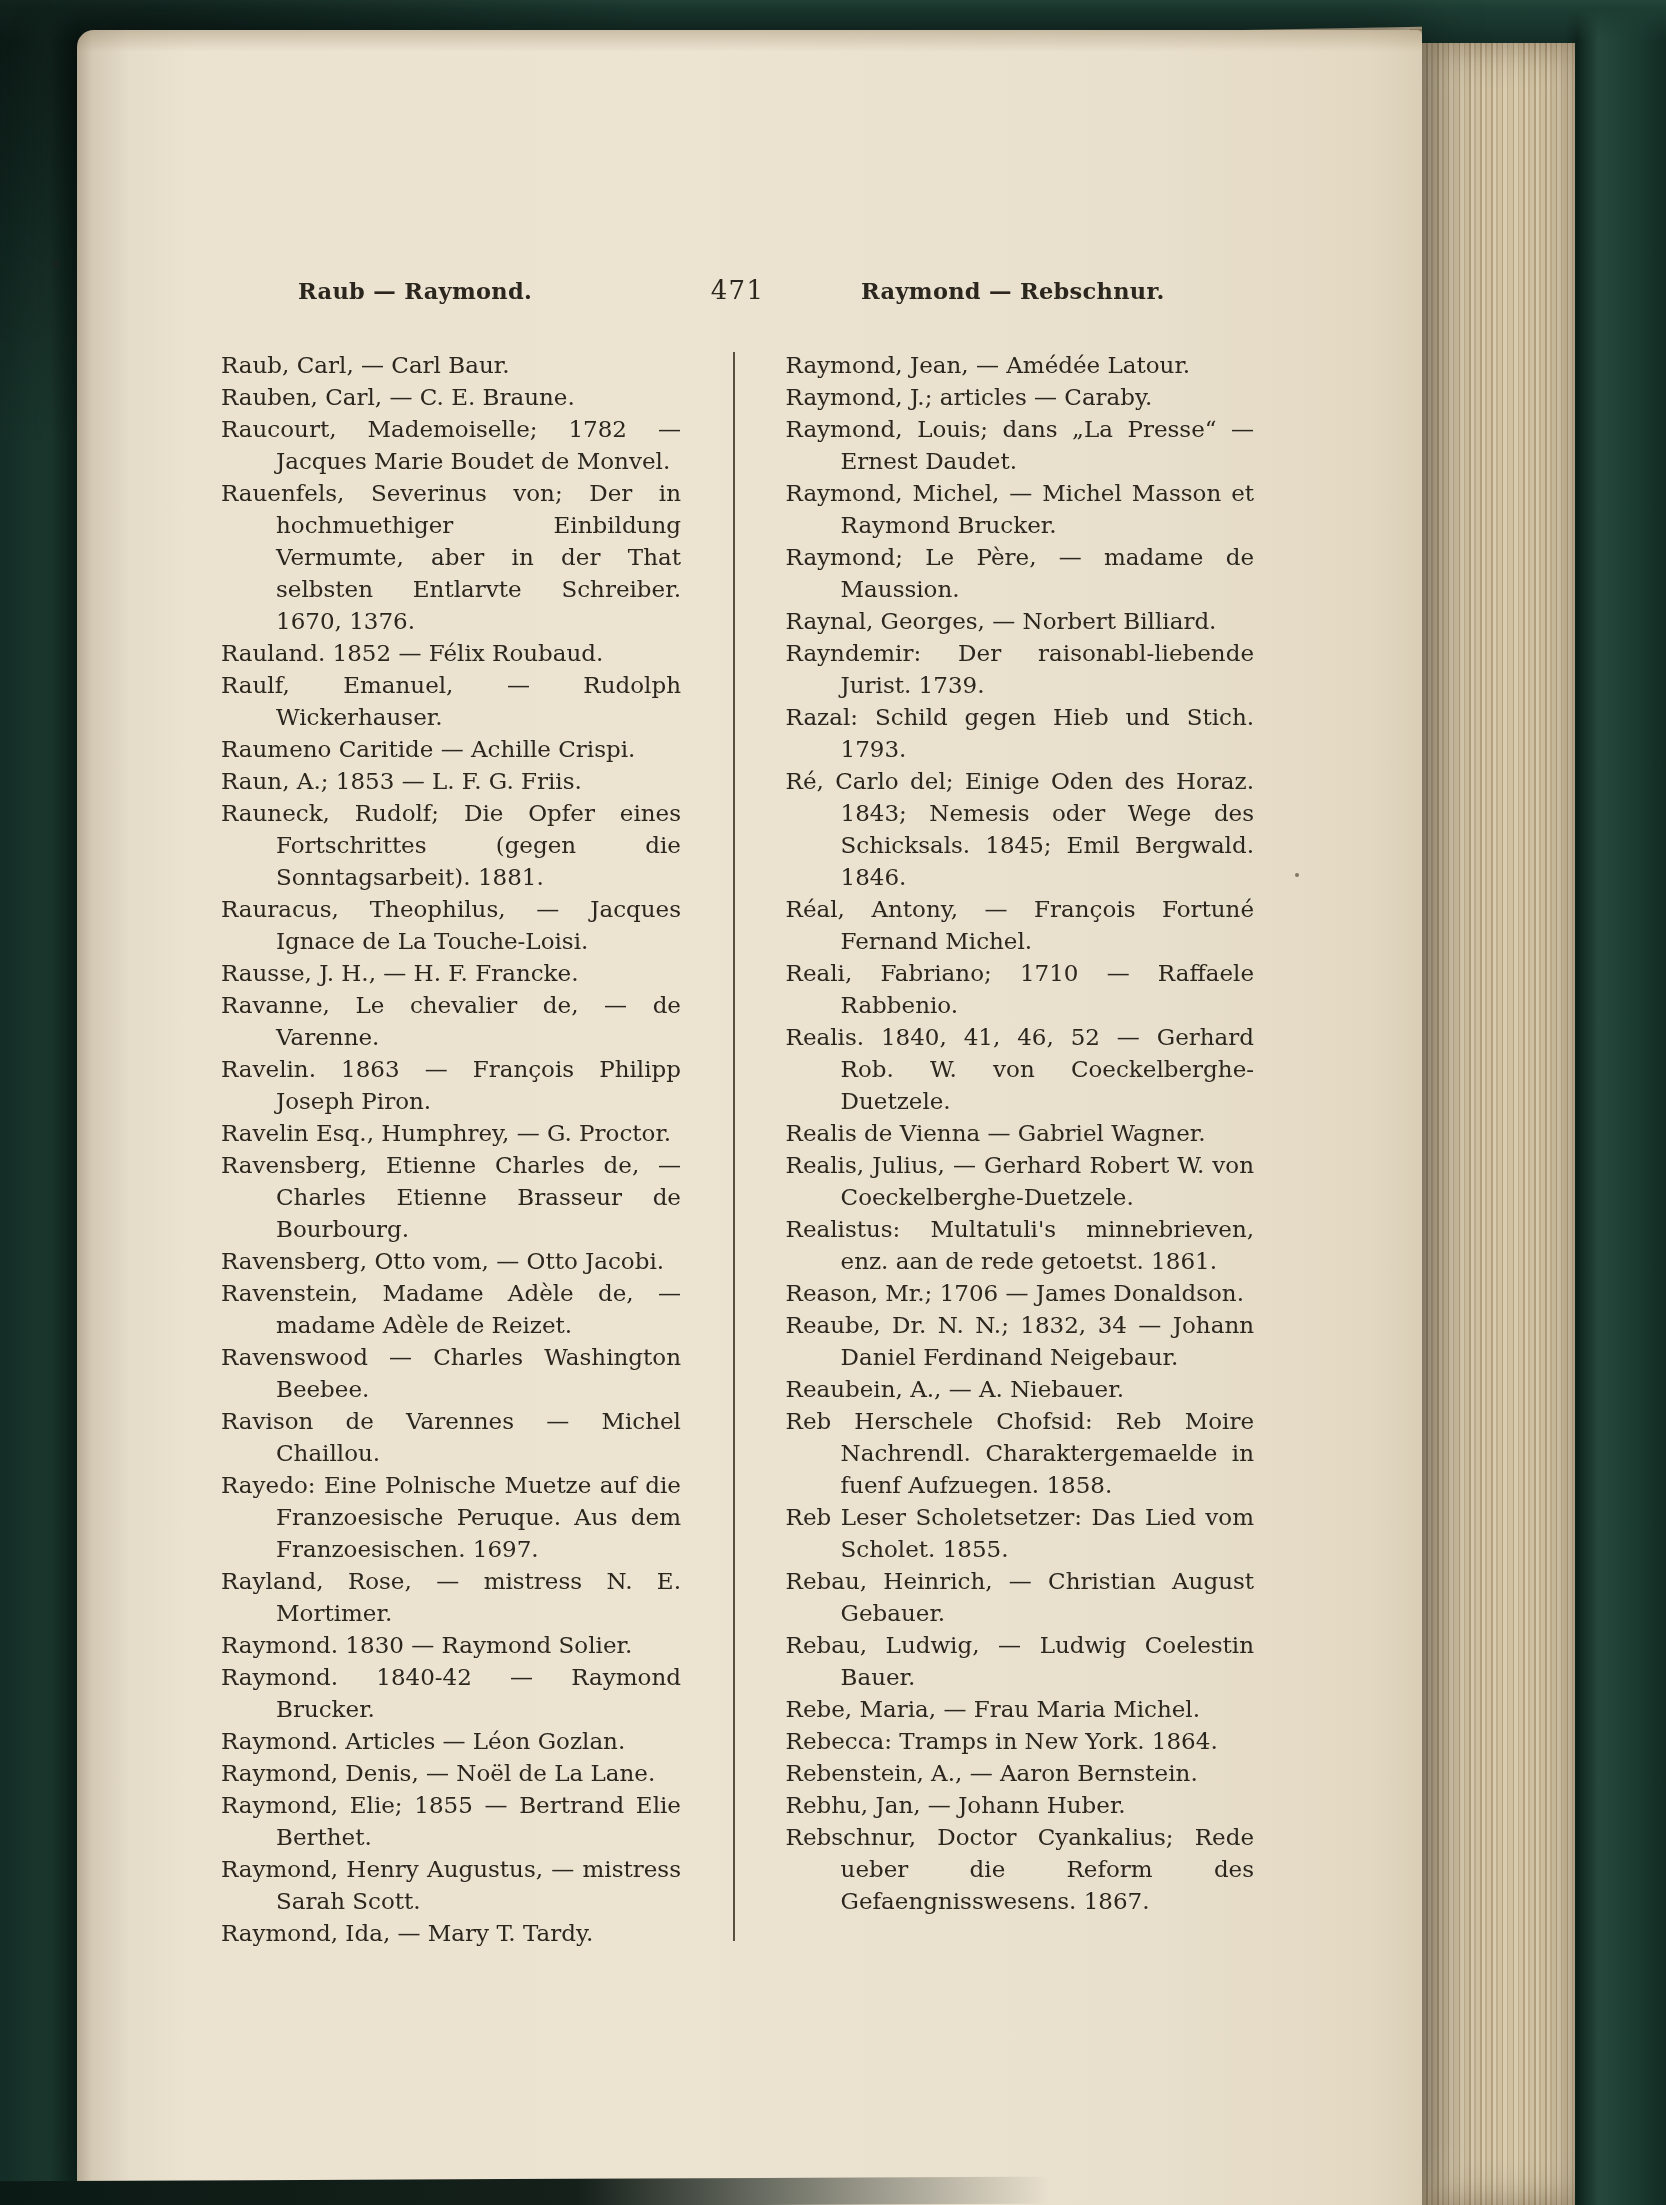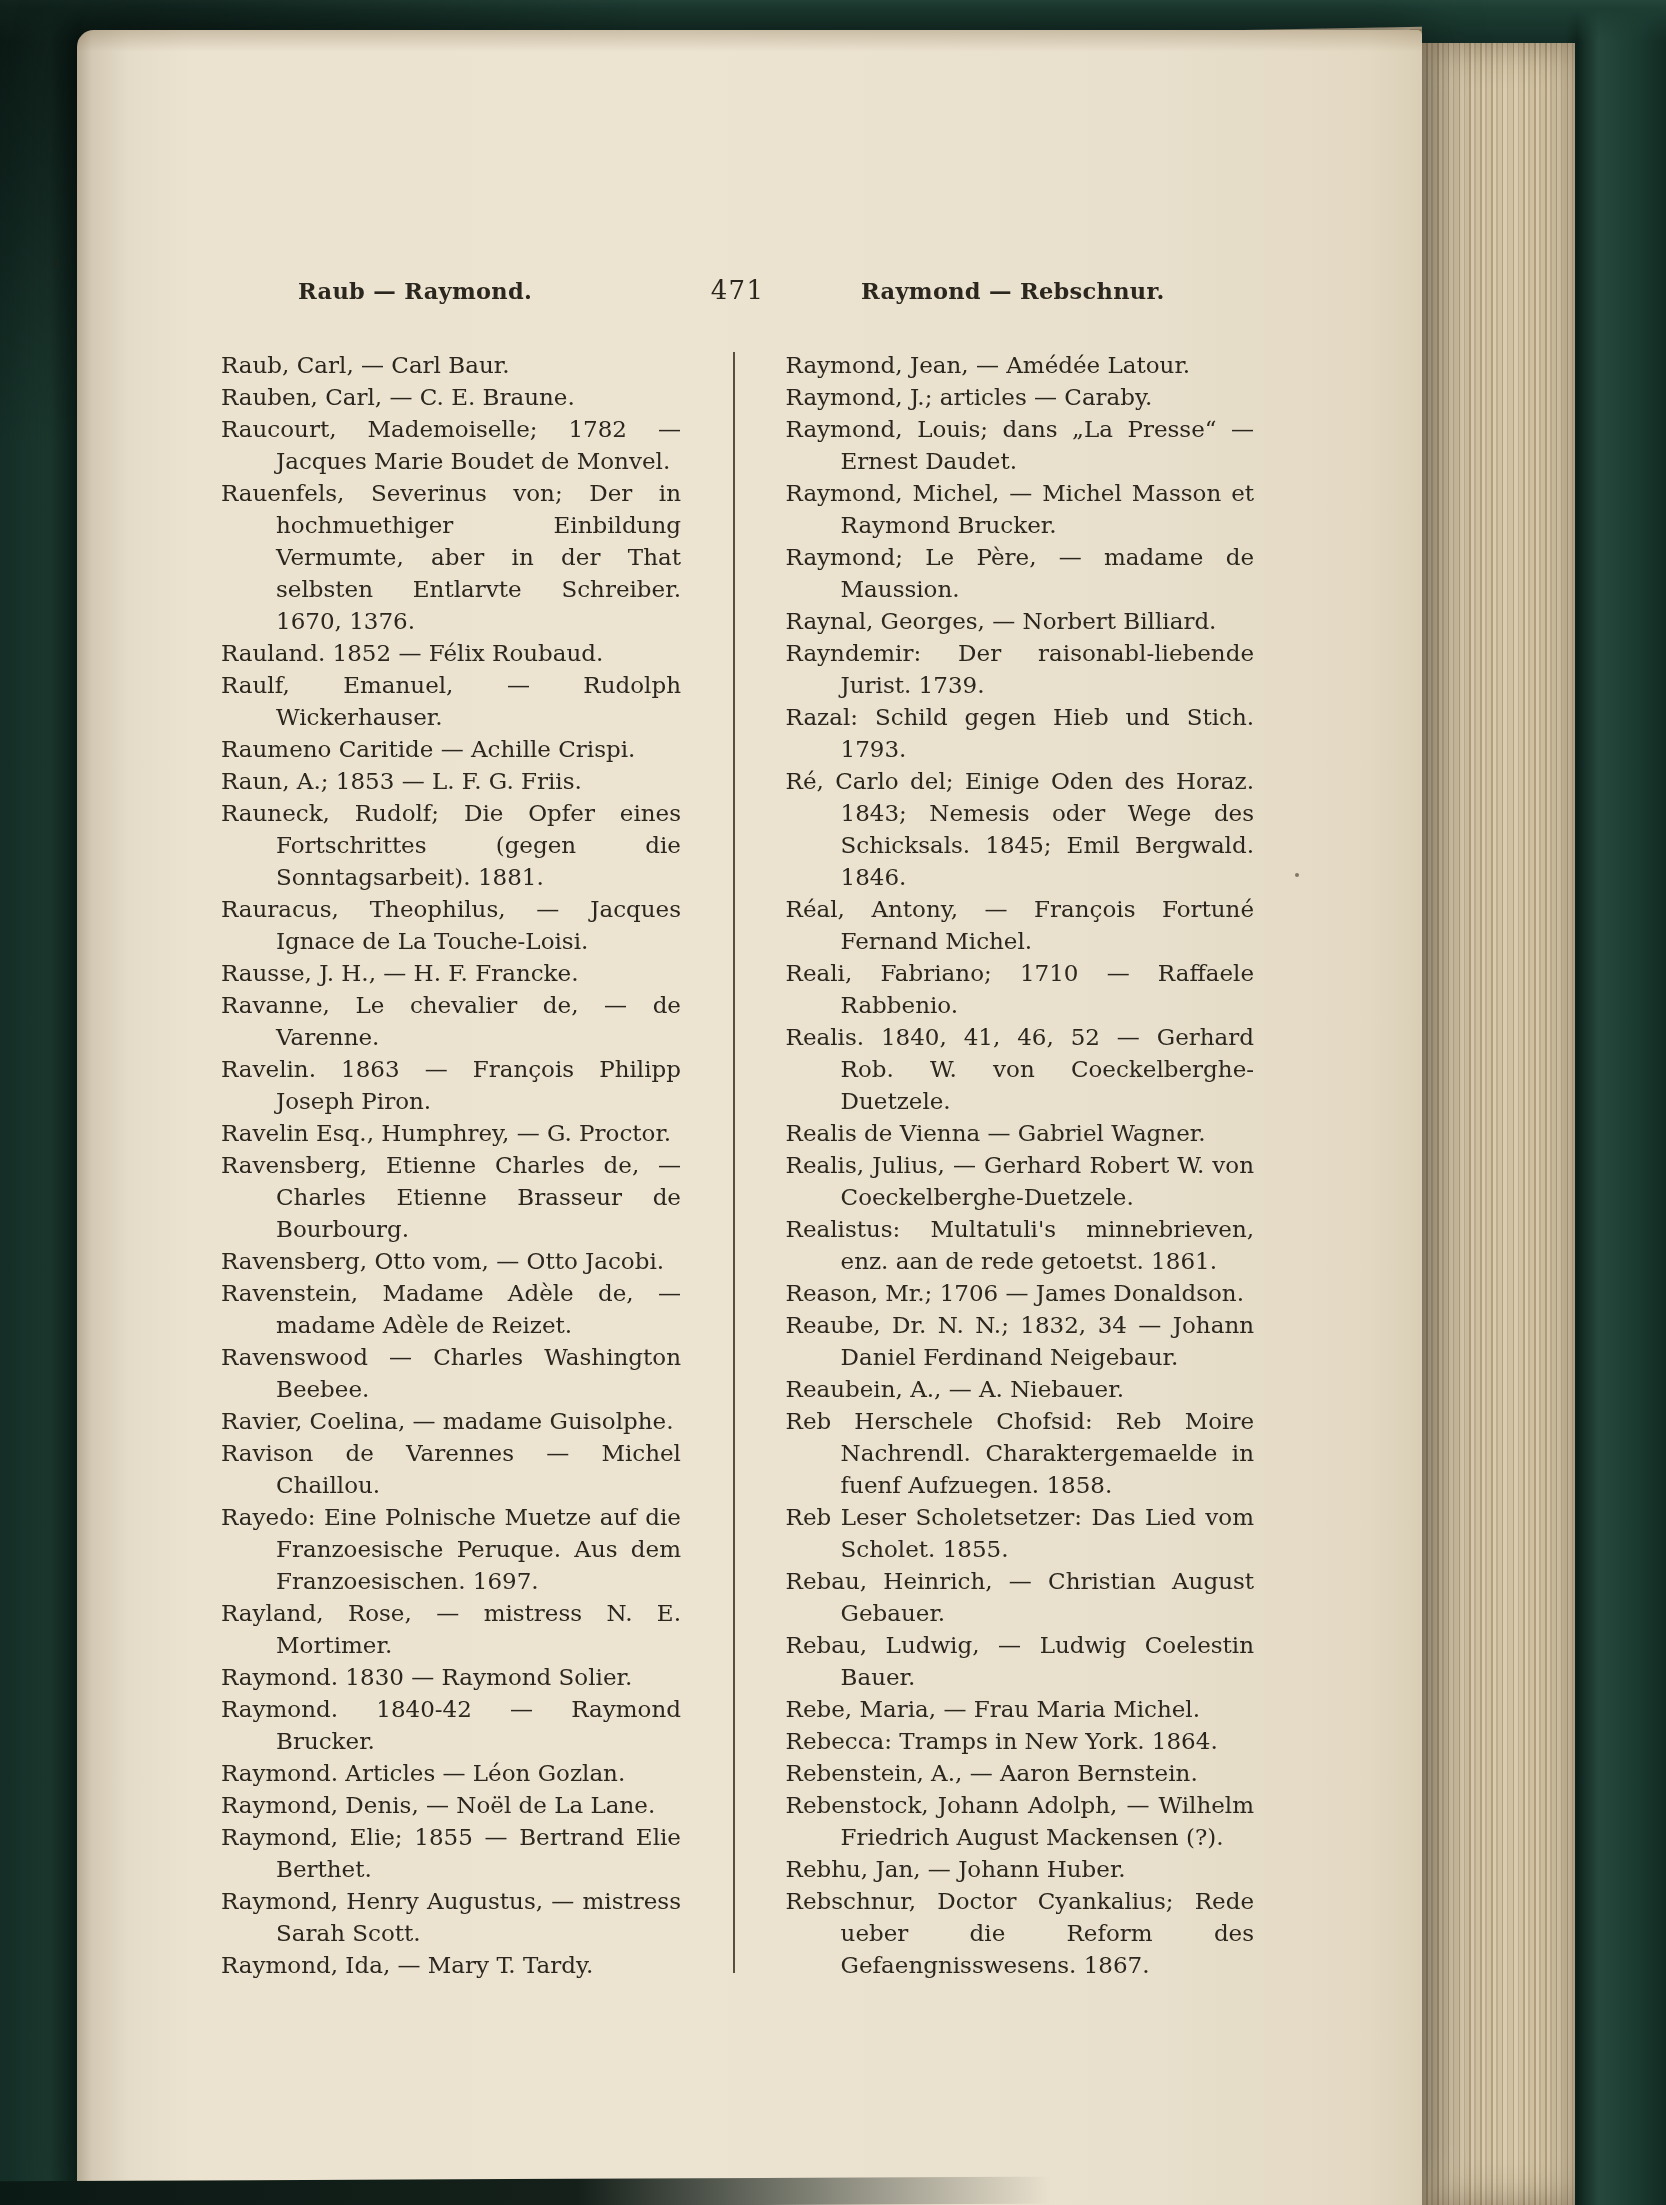--- a/index.html
+++ b/index.html
@@ -94,21 +94,20 @@
           <p class="entry">Rauneck, Rudolf; Die Opfer eines Fortschrittes (gegen die Sonntagsarbeit). 1881.</p>
           <p class="entry">Rauracus, Theophilus, — Jacques Ignace de La Touche-Loisi.</p>
           <p class="entry">Rausse, J. H., — H. F. Francke.</p>
           <p class="entry">Ravanne, Le chevalier de, — de Varenne.</p>
           <p class="entry">Ravelin. 1863 — François Philipp Joseph Piron.</p>
           <p class="entry">Ravelin Esq., Humphrey, — G. Proctor.</p>
           <p class="entry">Ravensberg, Etienne Charles de, — Charles Etienne Brasseur de Bourbourg.</p>
           <p class="entry">Ravensberg, Otto vom, — Otto Jacobi.</p>
           <p class="entry">Ravenstein, Madame Adèle de, — madame Adèle de Reizet.</p>
           <p class="entry">Ravenswood — Charles Washington Beebee.</p>
-          <p class="entry">Ravier, Coelina, — madame Guisolphe.</p>
           <p class="entry">Ravison de Varennes — Michel Chaillou.</p>
           <p class="entry">Rayedo: Eine Polnische Muetze auf die Franzoesische Peruque. Aus dem Franzoesischen. 1697.</p>
           <p class="entry">Rayland, Rose, — mistress N. E. Mortimer.</p>
           <p class="entry">Raymond. 1830 — Raymond Solier.</p>
           <p class="entry">Raymond. 1840-42 — Raymond Brucker.</p>
           <p class="entry">Raymond. Articles — Léon Gozlan.</p>
           <p class="entry">Raymond, Denis, — Noël de La Lane.</p>
           <p class="entry">Raymond, Elie; 1855 — Bertrand Elie Berthet.</p>
           <p class="entry">Raymond, Henry Augustus, — mistress Sarah Scott.</p>
           <p class="entry">Raymond, Ida, — Mary T. Tardy.</p>
@@ -133,21 +132,20 @@
           <p class="entry">Reason, Mr.; 1706 — James Donaldson.</p>
           <p class="entry">Reaube, Dr. N. N.; 1832, 34 — Johann Daniel Ferdinand Neigebaur.</p>
           <p class="entry">Reaubein, A., — A. Niebauer.</p>
           <p class="entry">Reb Herschele Chofsid: Reb Moire Nachrendl. Charaktergemaelde in fuenf Aufzuegen. 1858.</p>
           <p class="entry">Reb Leser Scholetsetzer: Das Lied vom Scholet. 1855.</p>
           <p class="entry">Rebau, Heinrich, — Christian August Gebauer.</p>
           <p class="entry">Rebau, Ludwig, — Ludwig Coelestin Bauer.</p>
           <p class="entry">Rebe, Maria, — Frau Maria Michel.</p>
           <p class="entry">Rebecca: Tramps in New York. 1864.</p>
           <p class="entry">Rebenstein, A., — Aaron Bernstein.</p>
-          <p class="entry">Rebenstock, Johann Adolph, — Wilhelm Friedrich August Mackensen (?).</p>
           <p class="entry">Rebhu, Jan, — Johann Huber.</p>
           <p class="entry">Rebschnur, Doctor Cyankalius; Rede ueber die Reform des Gefaengnisswesens. 1867.</p>
         </div>
     </div>
   </div>
 </div>
 
 <div class="bottom-edge"></div>
 <span class="speck s2"></span>
 

